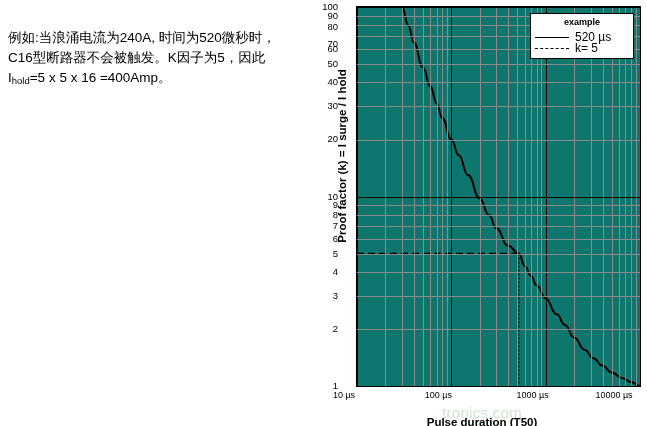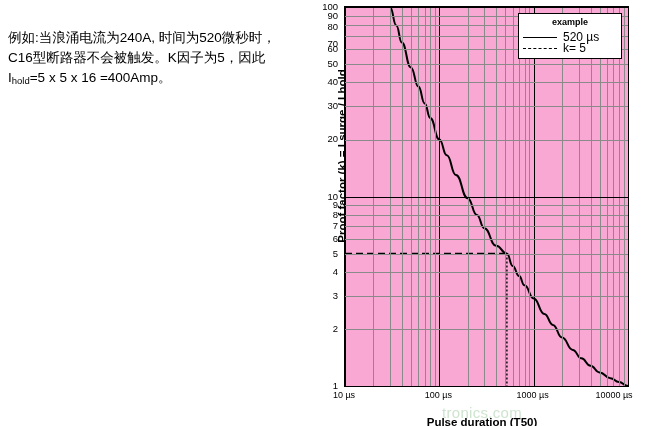--- a/index.html
+++ b/index.html
@@ -63,27 +63,27 @@
     width: 300px;
     text-align: center;
     font-size: 11.5px;
     font-weight: bold;
     color: #000;
   }
 
   
   #plot {
     position: absolute;
-    left: 52px;
+    left: 64px;
     top: 6px;
     width: 285px;
     height: 381px;
     border: 1px solid #000;
     box-sizing: border-box;
-    background: #f9a8d4;
+    background: #0f766e;
     overflow: hidden;
   }
 
   .vgrid, .hgrid {
     position: absolute;
     background: #000;
   }
   .vgrid { width: 1px; top: 0; bottom: 0; }
   .hgrid { height: 1px; left: 0; right: 0; }
   .minor { background: #8a8a8a; }

